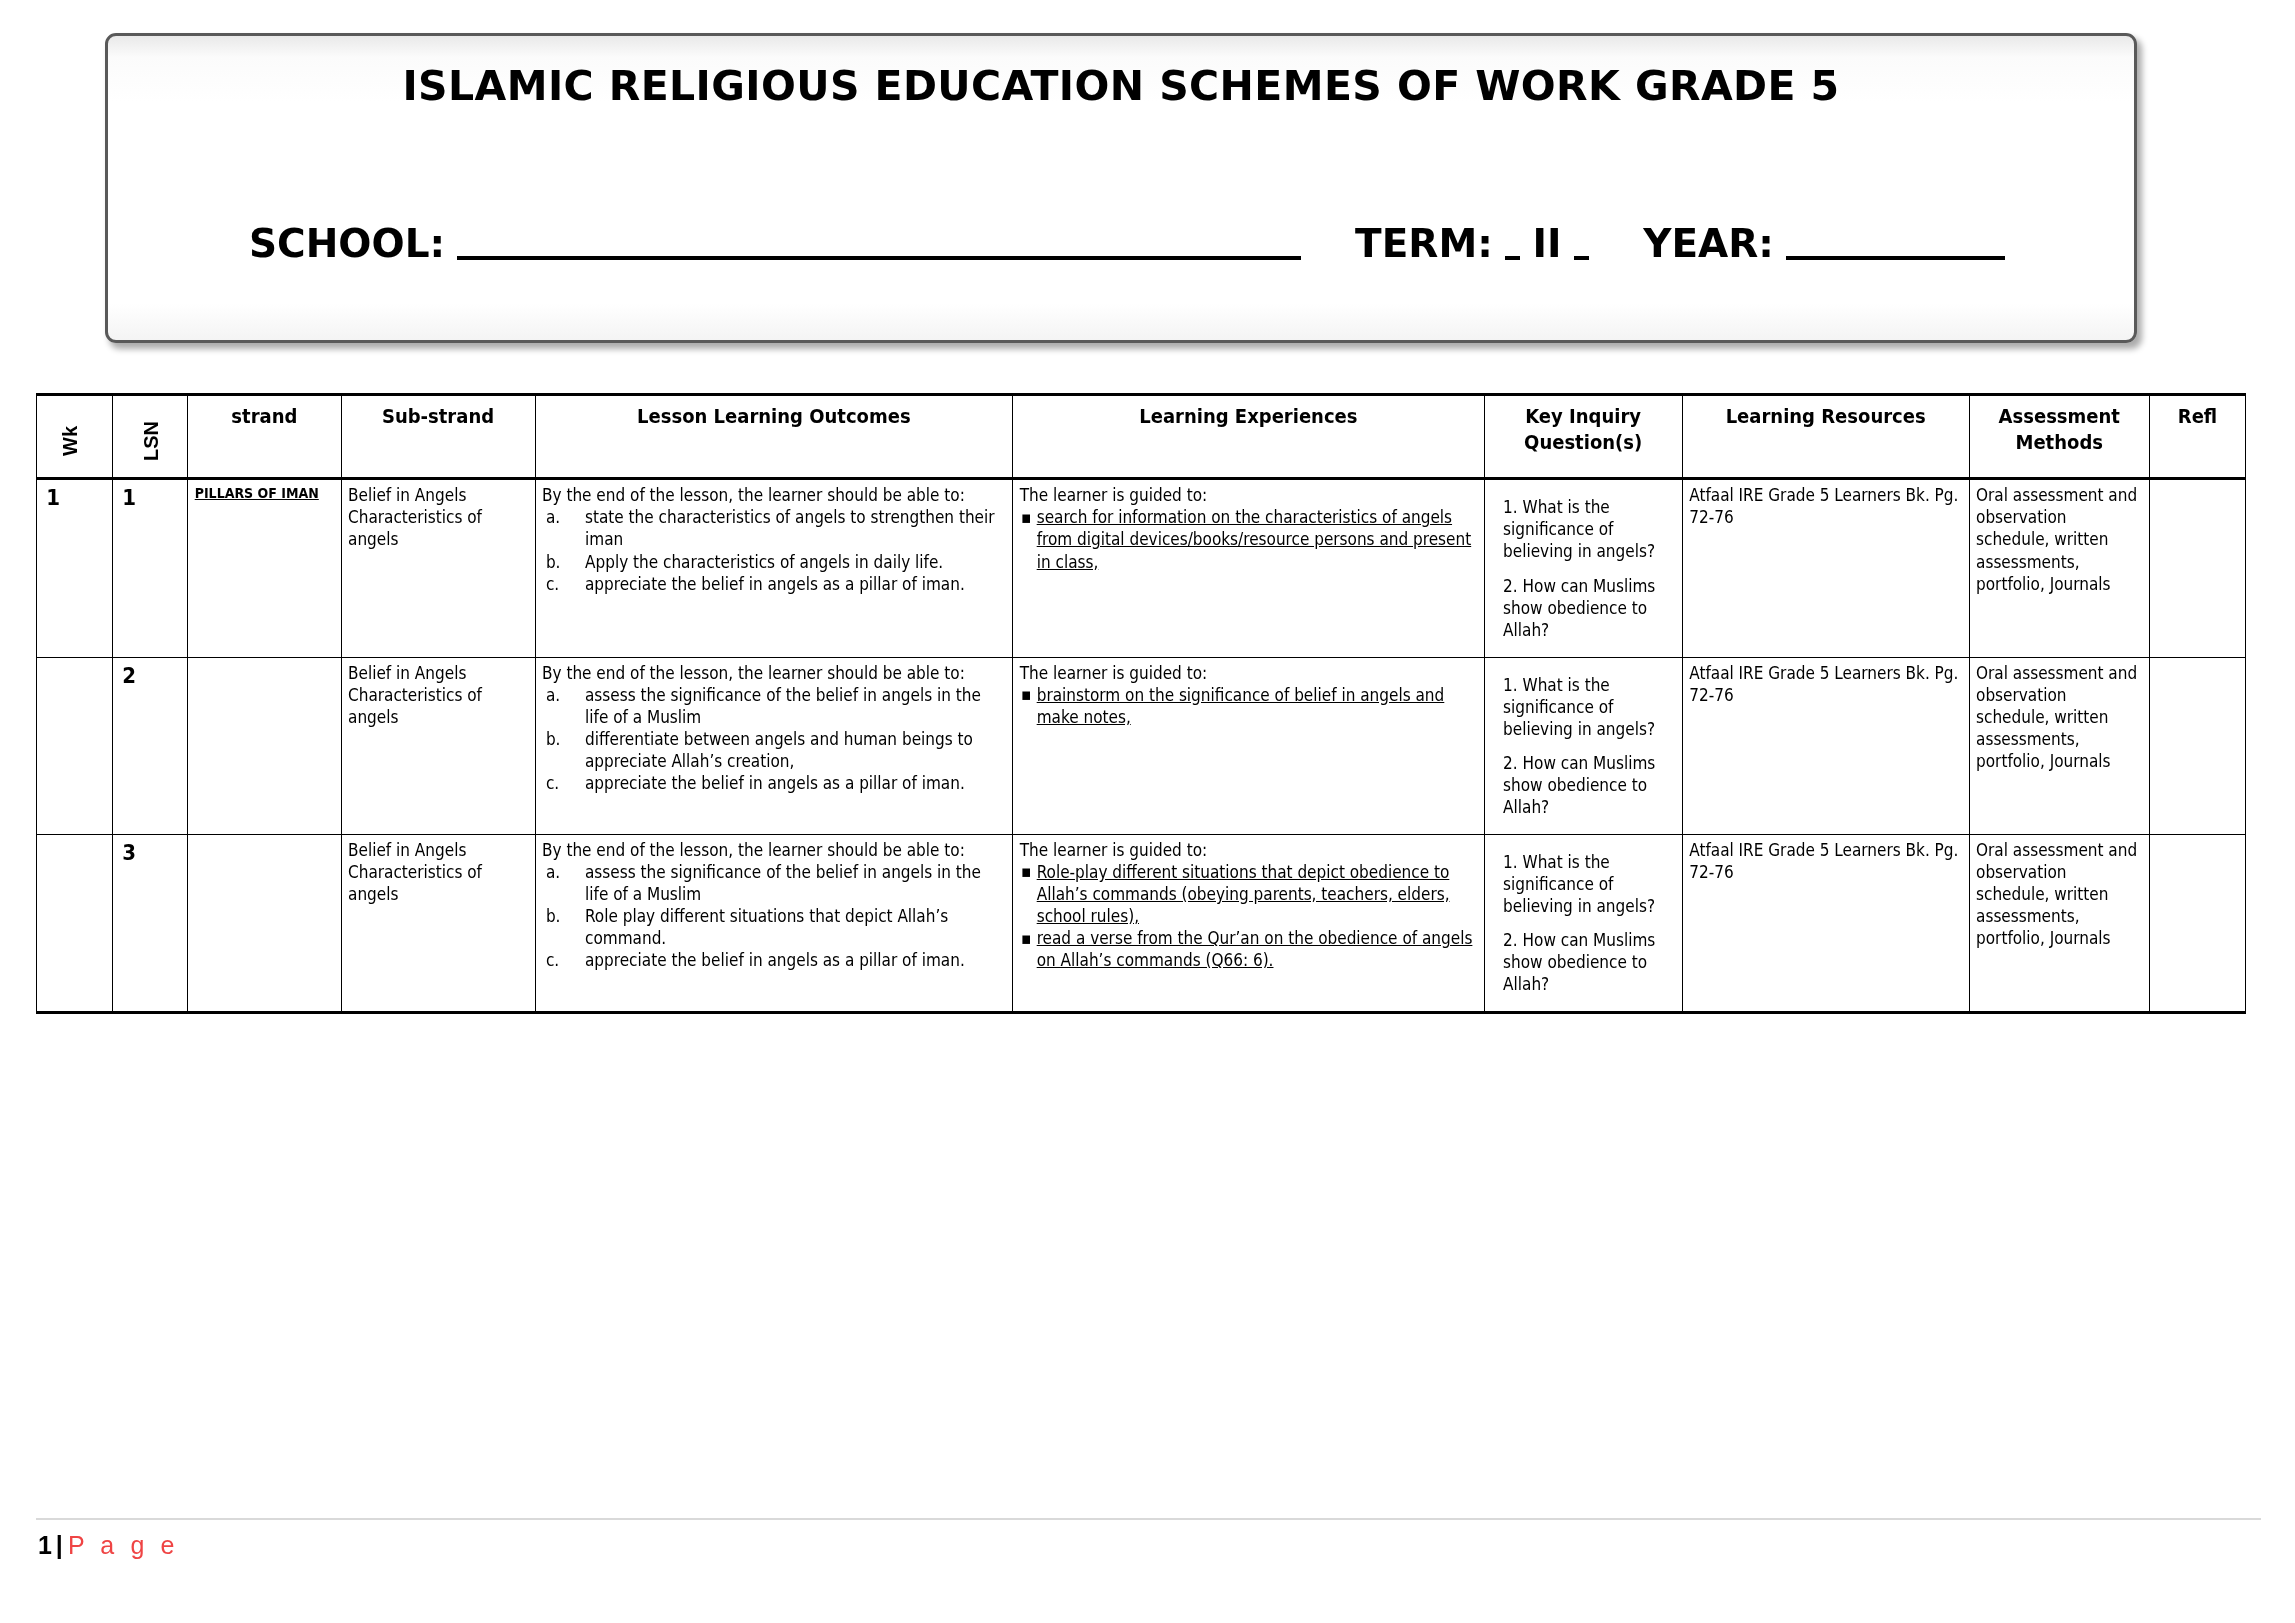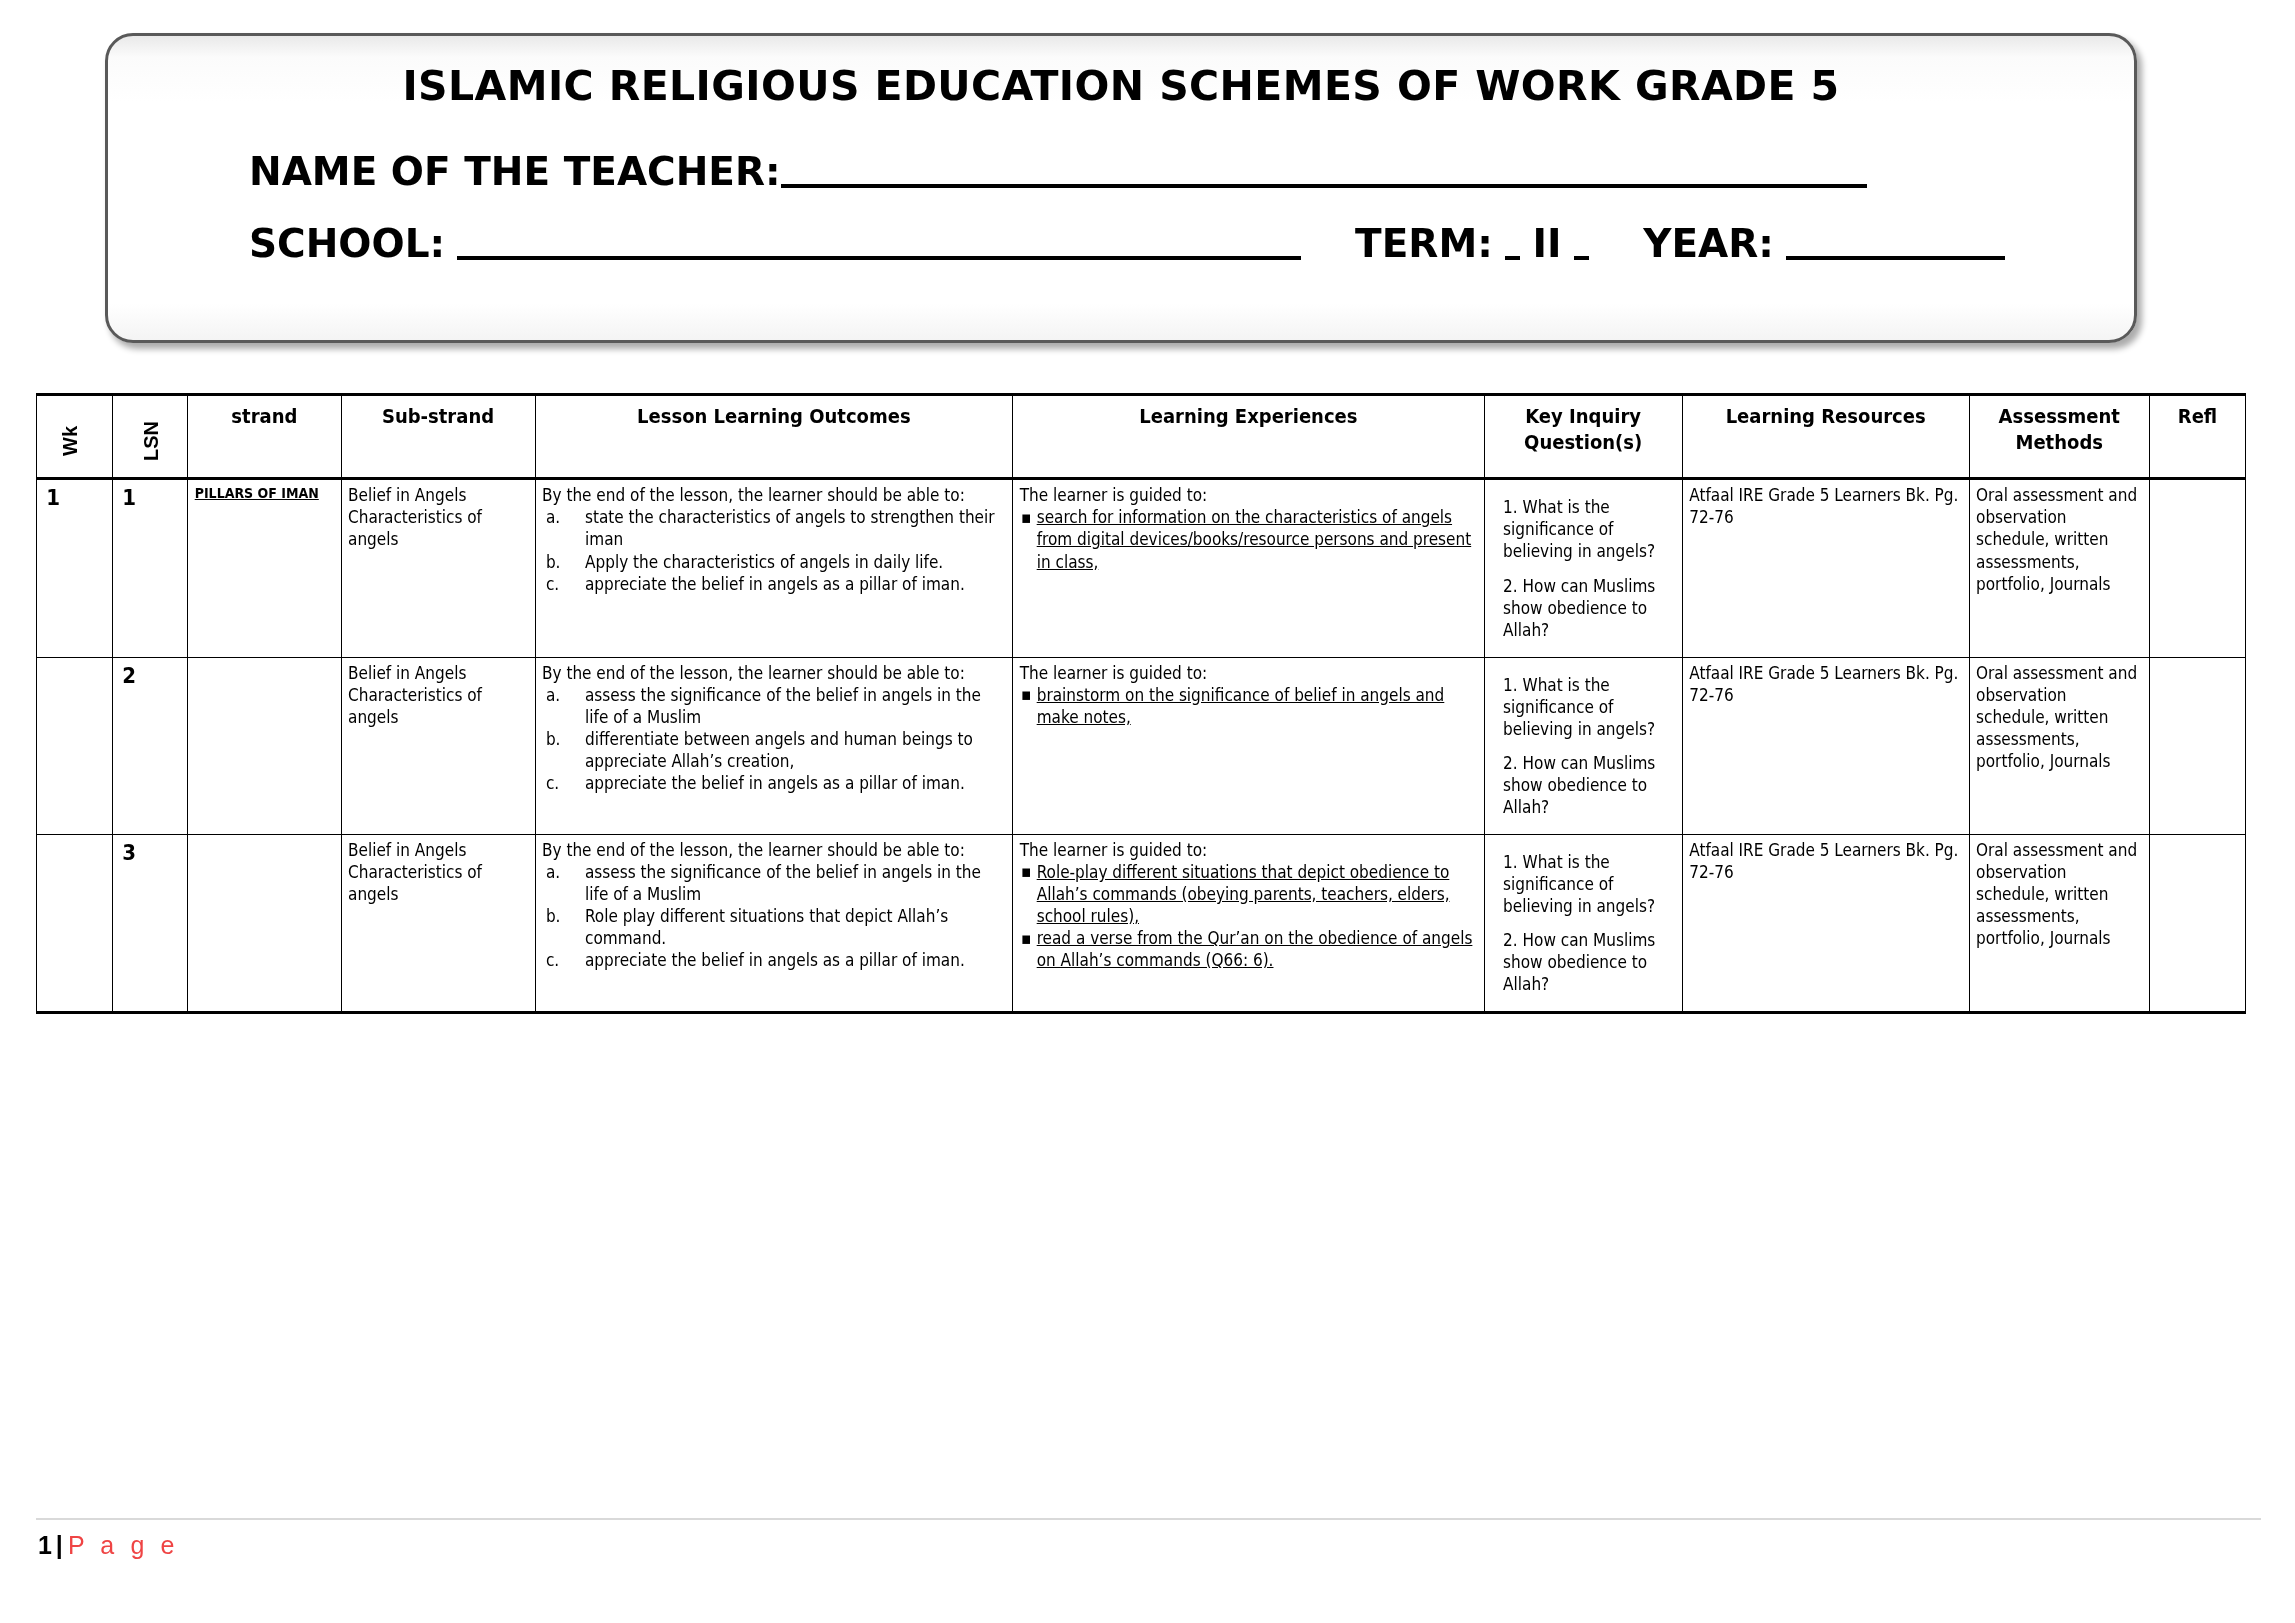--- a/index.html
+++ b/index.html
@@ -18,21 +18,21 @@
   }
 
   
   .header-banner {
     position: absolute;
     left: 105px;
     top: 33px;
     width: 2032px;
     height: 310px;
     border: 3.3px solid #595959;
-    border-radius: 28px;
+    border-radius: 11px;
     background:
       linear-gradient(180deg, #e9e9e9 0%, #fbfbfb 7%, #ffffff 22%, #ffffff 88%, #f4f4f4 100%);
     box-shadow: 4.6px 5.2px 5.9px rgba(0,0,0,0.33);
     box-sizing: border-box;
   }
   .banner-title {
     position: absolute;
     left: 0;
     top: 26px;
     width: 100%;
@@ -192,24 +192,20 @@
   .footer-page .pnum { font-weight: bold; color: #000; }
   .footer-page .sep  { font-weight: bold; color: #000; margin: 0 5.2px 0 3.9px; }
   .footer-page .ptxt { color: #ef4444; letter-spacing: 4.6px; }
 </style>
 </head>
 <body>
 
 <div class="header-banner">
   <div class="banner-title">ISLAMIC RELIGIOUS EDUCATION SCHEMES OF WORK GRADE 5</div>
 
-  <div class="banner-line l1">
-    <span>NAME OF THE TEACHER:</span>
-      <span class="rule teacher"></span>
-  </div>
 
   <div class="banner-line l2">
     <span>SCHOOL:</span>
       <span class="rule school"></span>
       <span class="gap-md"></span>
       <span>TERM:</span>
       <span class="rule term"></span>
       <span>II</span>
       <span class="rule term"></span>
       <span class="gap-md"></span>

